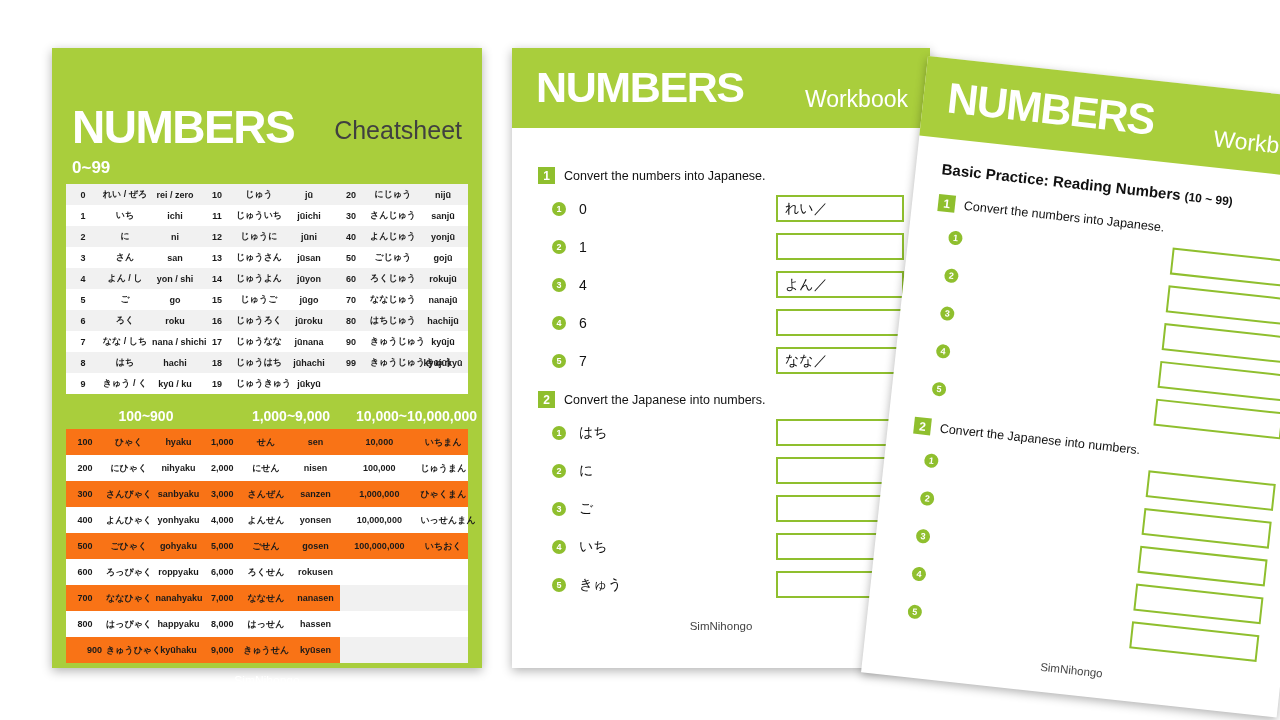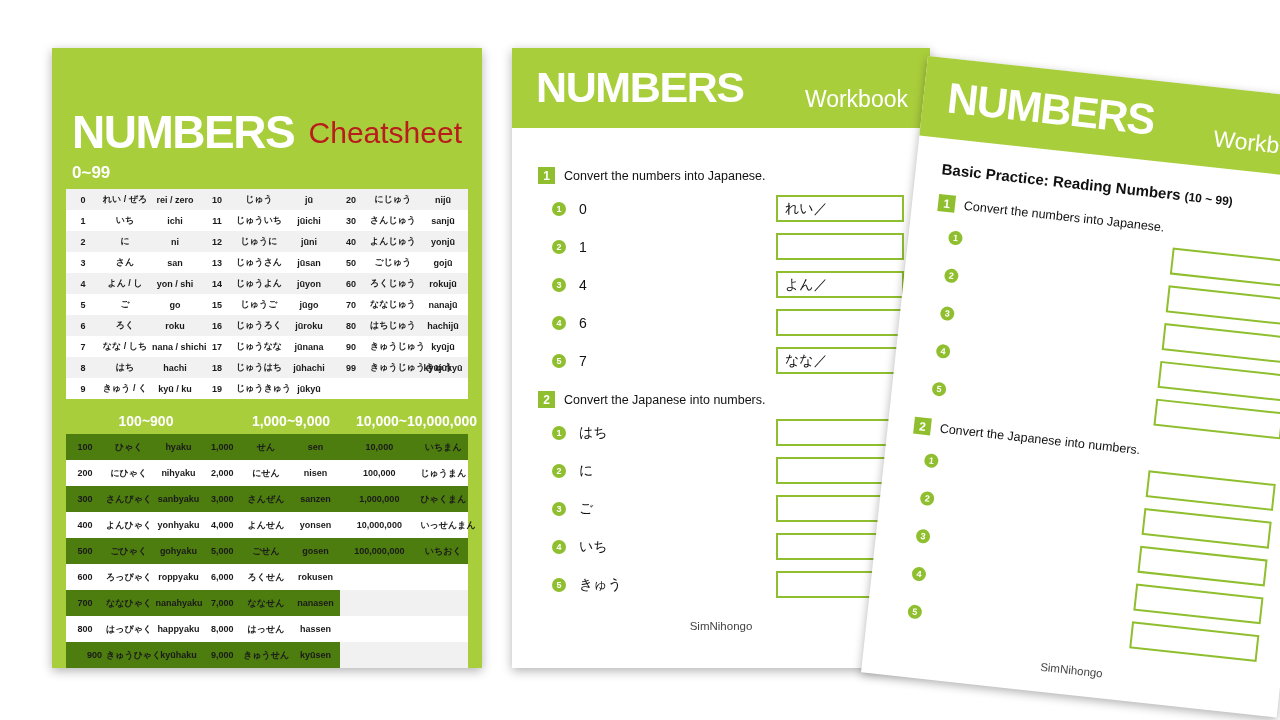--- a/index.html
+++ b/index.html
@@ -13,21 +13,21 @@
 
   
   .sheet{position:absolute;background:#fff;box-shadow:0 3px 10px rgba(0,0,0,.30);}
   .band{background:#a9ce3c;color:#fff;}
 
   
   #page1{left:52px;top:48px;width:430px;height:620px;background:#a9ce3c;}
   #page1 .p1head{padding:22px 20px 0 20px;}
   #page1 .p1head .row1{display:flex;align-items:flex-end;justify-content:space-between;}
   #page1 .p1title{font-size:46px;font-weight:bold;color:#fff;letter-spacing:-1.5px;line-height:.95;}
-  #page1 .p1kind{font-size:30px;color:#b91c1c;padding-bottom:5px;margin-top:46px;}
+  #page1 .p1kind{font-size:25px;color:#404040;padding-bottom:5px;margin-top:46px;}
   #page1 .p1sub{font-size:17px;font-weight:bold;color:#fff;margin-top:8px;margin-bottom:6px;}
 
   .tblwrap{margin:0 14px;background:#fff;}
   table.num{border-collapse:collapse;width:100%;table-layout:fixed;}
   table.num td{
     font-size:9px;font-weight:bold;color:#1a1a1a;
     height:21px;padding:0 2px;text-align:center;white-space:nowrap;
   }
   table.num tr.alt td{background:#f1f1f1;}
   table.num tr td{background:#ffffff;}
@@ -38,21 +38,21 @@
   .sect2head{display:flex;margin:14px 14px 5px 14px;color:#fff;font-weight:bold;font-size:14px;}
   .sect2head .h1{flex:0 0 160px;text-align:center;}
   .sect2head .h2{flex:0 0 130px;text-align:center;}
   .sect2head .h3{flex:1;text-align:center;}
 
   table.num2{border-collapse:collapse;width:100%;table-layout:fixed;}
   table.num2 td{
     font-size:9px;font-weight:bold;color:#1a1a1a;
     height:26px;padding:0 2px;text-align:center;white-space:nowrap;background:#fff;
   }
-  table.num2 tr.alt td{background:#4d7c0f;}
+  table.num2 tr.alt td{background:#f97316;}
   td.empty{background:#f1f1f1 !important;}
   td.emptyw{background:#fff !important;}
 
   .p1foot{text-align:center;color:#fff;font-size:12px;padding-top:11px;}
 
   
   #page2{left:512px;top:48px;width:418px;height:620px;}
   #page2 .band2{height:80px;position:relative;}
   #page2 .p2title{position:absolute;left:24px;top:18px;font-size:43px;font-weight:bold;color:#fff;letter-spacing:-1.4px;line-height:1;}
   #page2 .p2kind{position:absolute;right:22px;top:38px;font-size:23px;color:#fff;}

